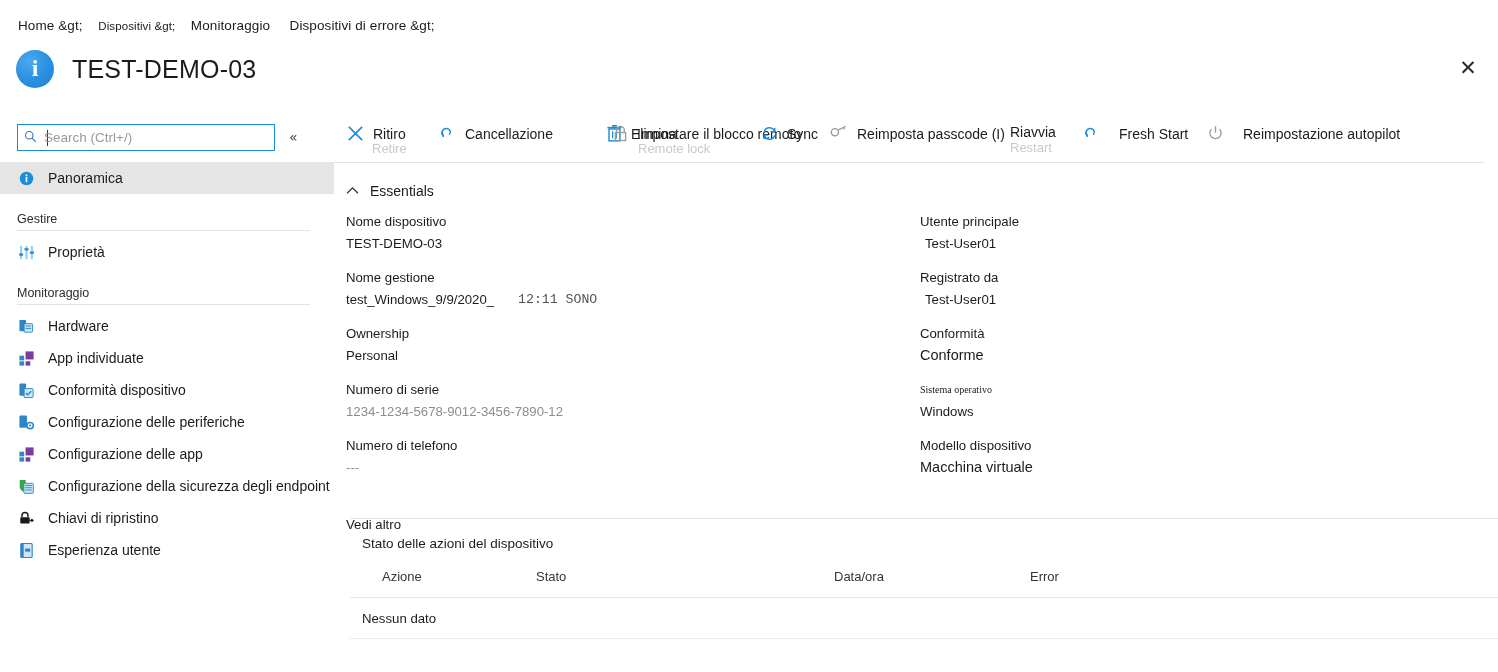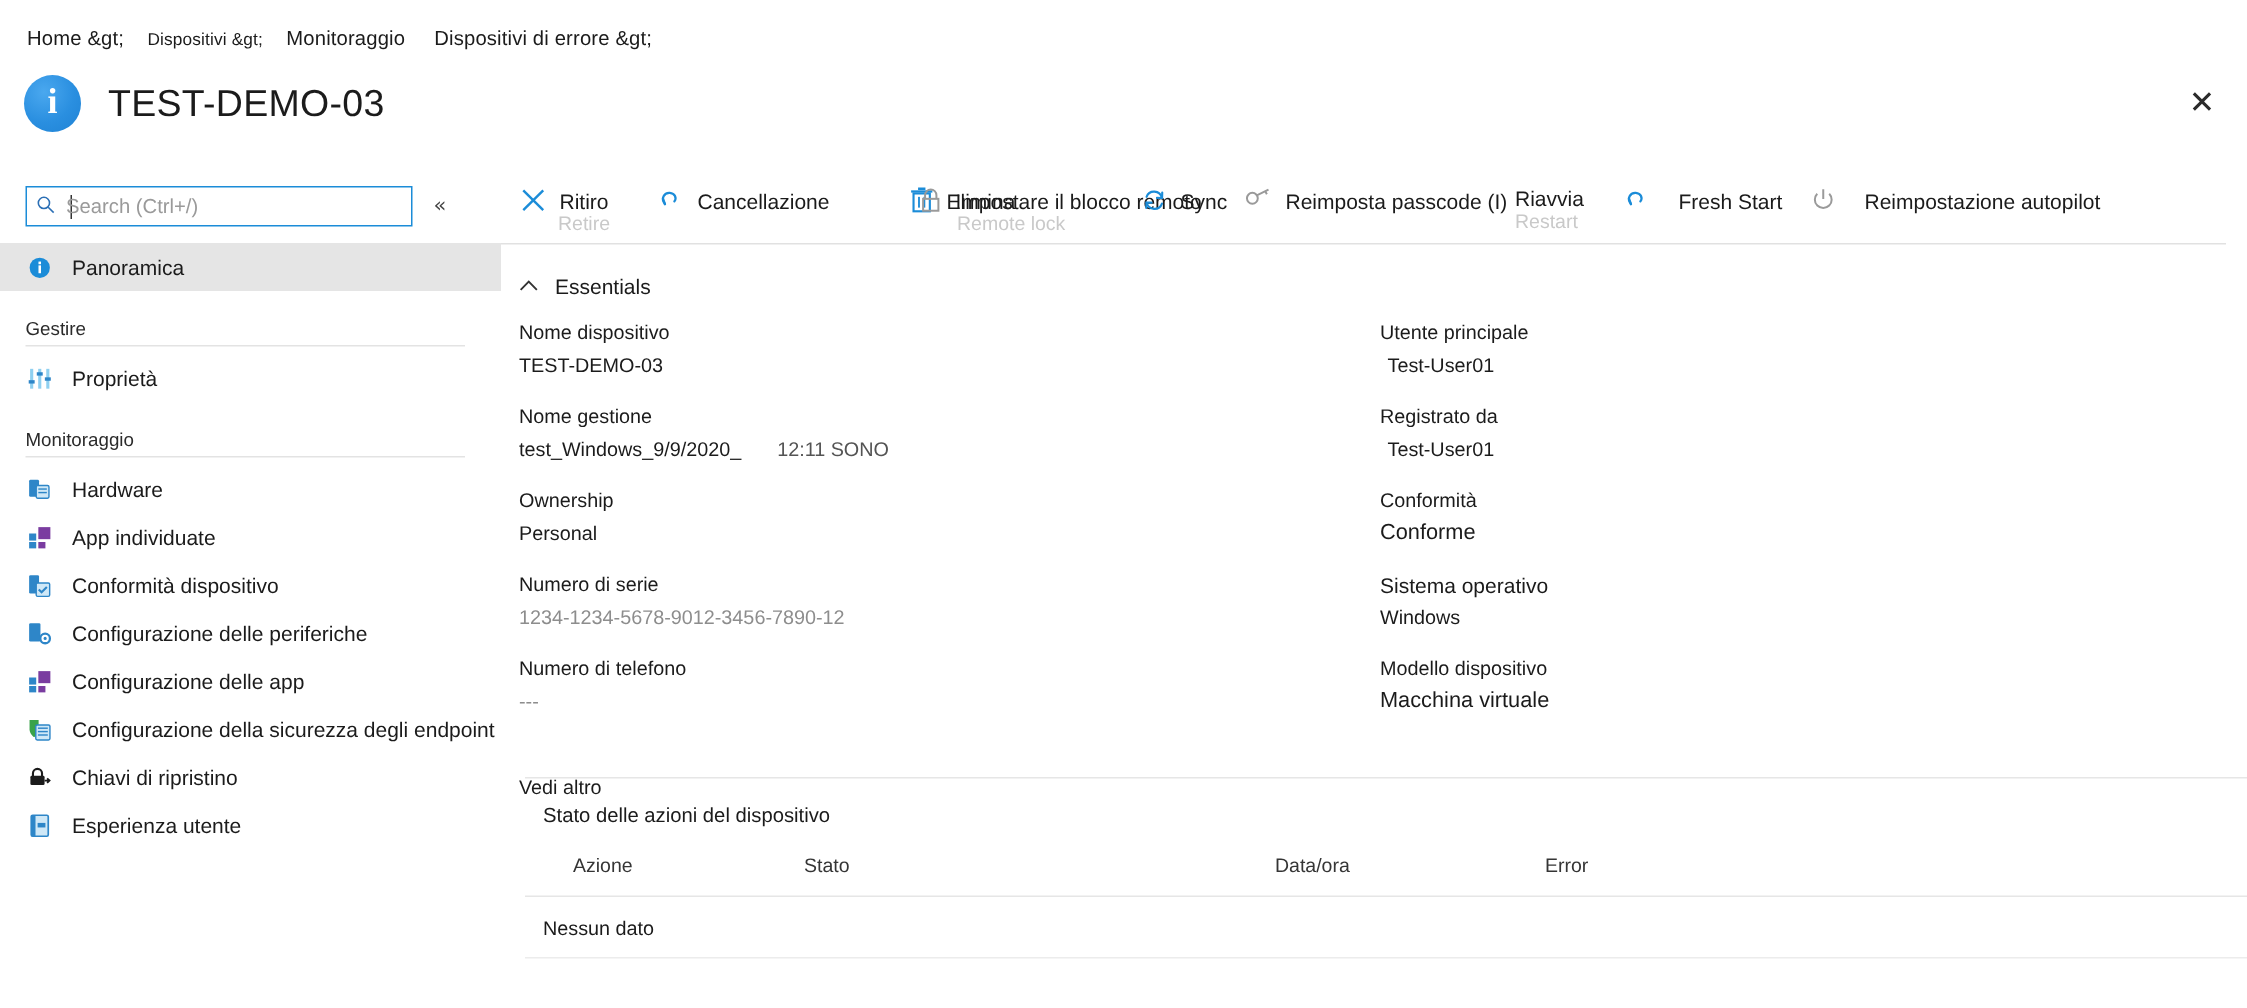--- a/index.html
+++ b/index.html
@@ -197,23 +197,23 @@
   .ess-col { position: absolute; top: 0; }
   .ess-col.left  { left: 12px;  width: 560px; }
   .ess-col.right { left: 586px; width: 540px; }
 
   .ess-item { margin-bottom: 16px; }
   .ess-label { font-size: 13.2px; color: #1b1b1b; line-height: 18px; }
   .ess-value { font-size: 13.2px; color: #1b1b1b; line-height: 19px; margin-top: 3px; }
   .ess-value.muted { color: #8d8d8d; }
   .ess-value.sub   { padding-left: 5px; }
   .ess-value.row   { display: flex; }
-  .ess-value .vtime { margin-left: 24px; color: #545454; }
+  .ess-value .vtime { margin-left: 24px; color: #545454; font-family: Liberation Mono, monospace; }
   .ess-value.big { font-size: 14.5px; }
-  .ess-label.big { font-size: 14px; }
+  .ess-label.big { font-size: 10px; font-family: Liberation Serif, serif; }
   .seemore { font-size: 13.2px; color: #1b1b1b; cursor: pointer; margin-left: 12px; }
 
   
   .actions {
     position: absolute;
     left: 16px; top: 400px;
     width: 1150px;
   }
   .act-rule { height: 1px; background: #e6e6e6; width: 1150px; }
   .act-title { font-size: 13.5px; color: #1b1b1b; margin: 17px 0 0 12px; }
@@ -582,21 +582,21 @@
     </div>
 
     <div class="actions">
       <div class="act-rule"></div>
       <div class="act-title">Stato delle azioni del dispositivo</div>
 
       <div class="act-table">
         <div class="act-head">
           <span class="th" style="left:12px;margin-left:20px;">Azione</span>
           <span class="th" style="left:186px;">Stato</span>
-          <span class="th" style="left:484px;margin-left:16px;">Data/ora</span>
+          <span class="th" style="left:484px;">Data/ora</span>
           <span class="th" style="left:680px;">Error</span>
         </div>
         <div class="act-body">
           <span class="empty">Nessun dato</span>
         </div>
       </div>
     </div>
 
   </div>
 </div>

